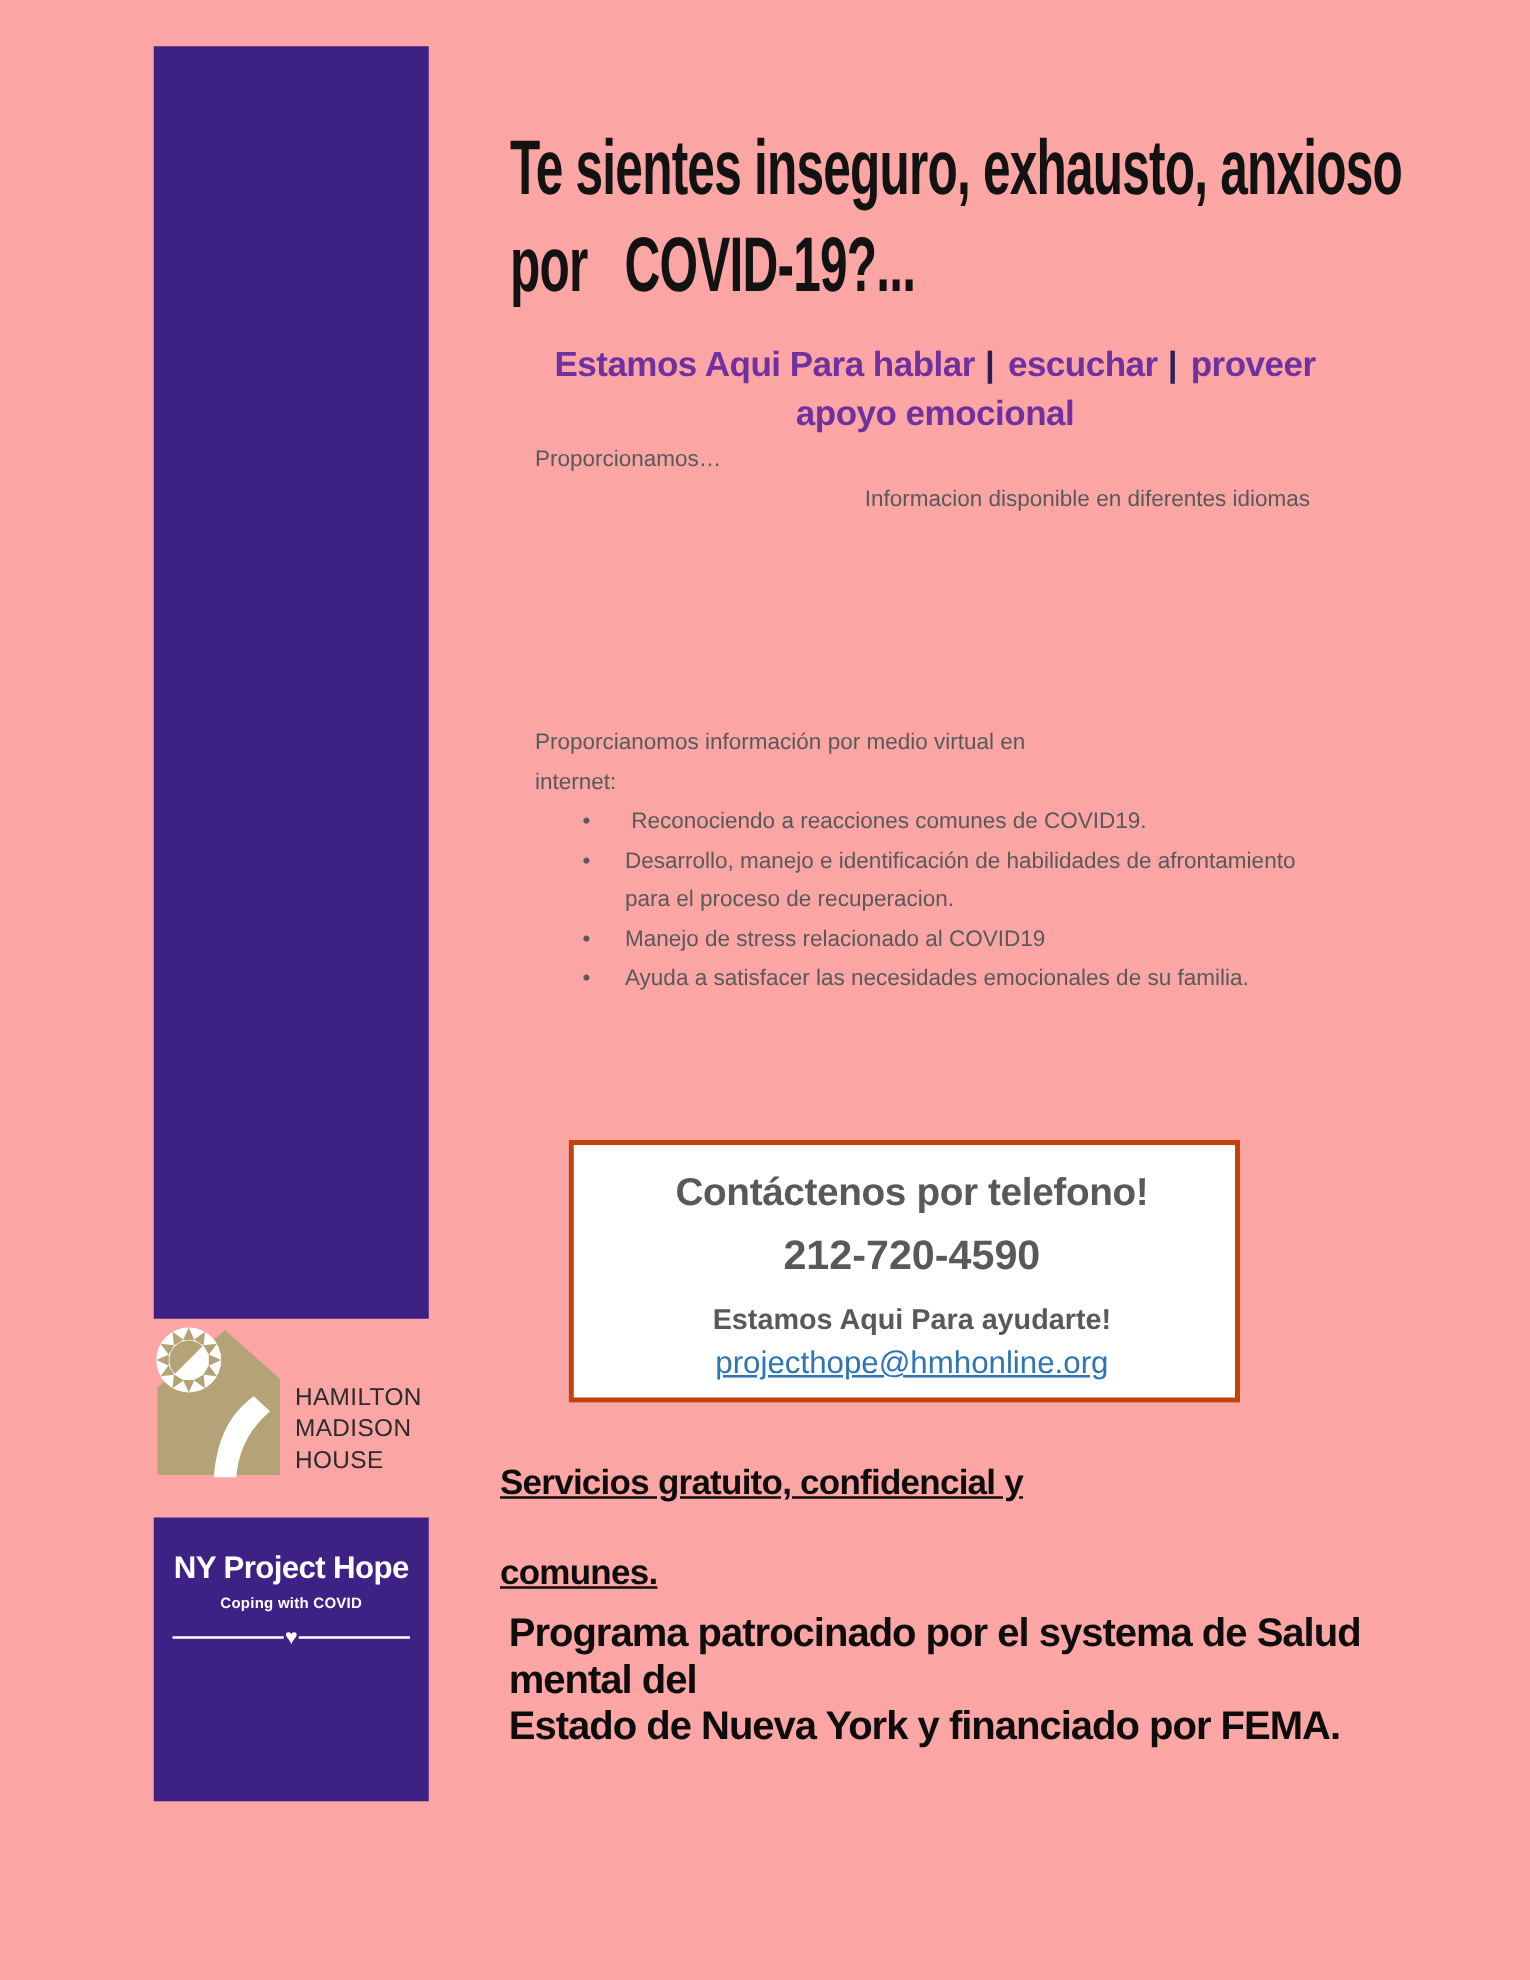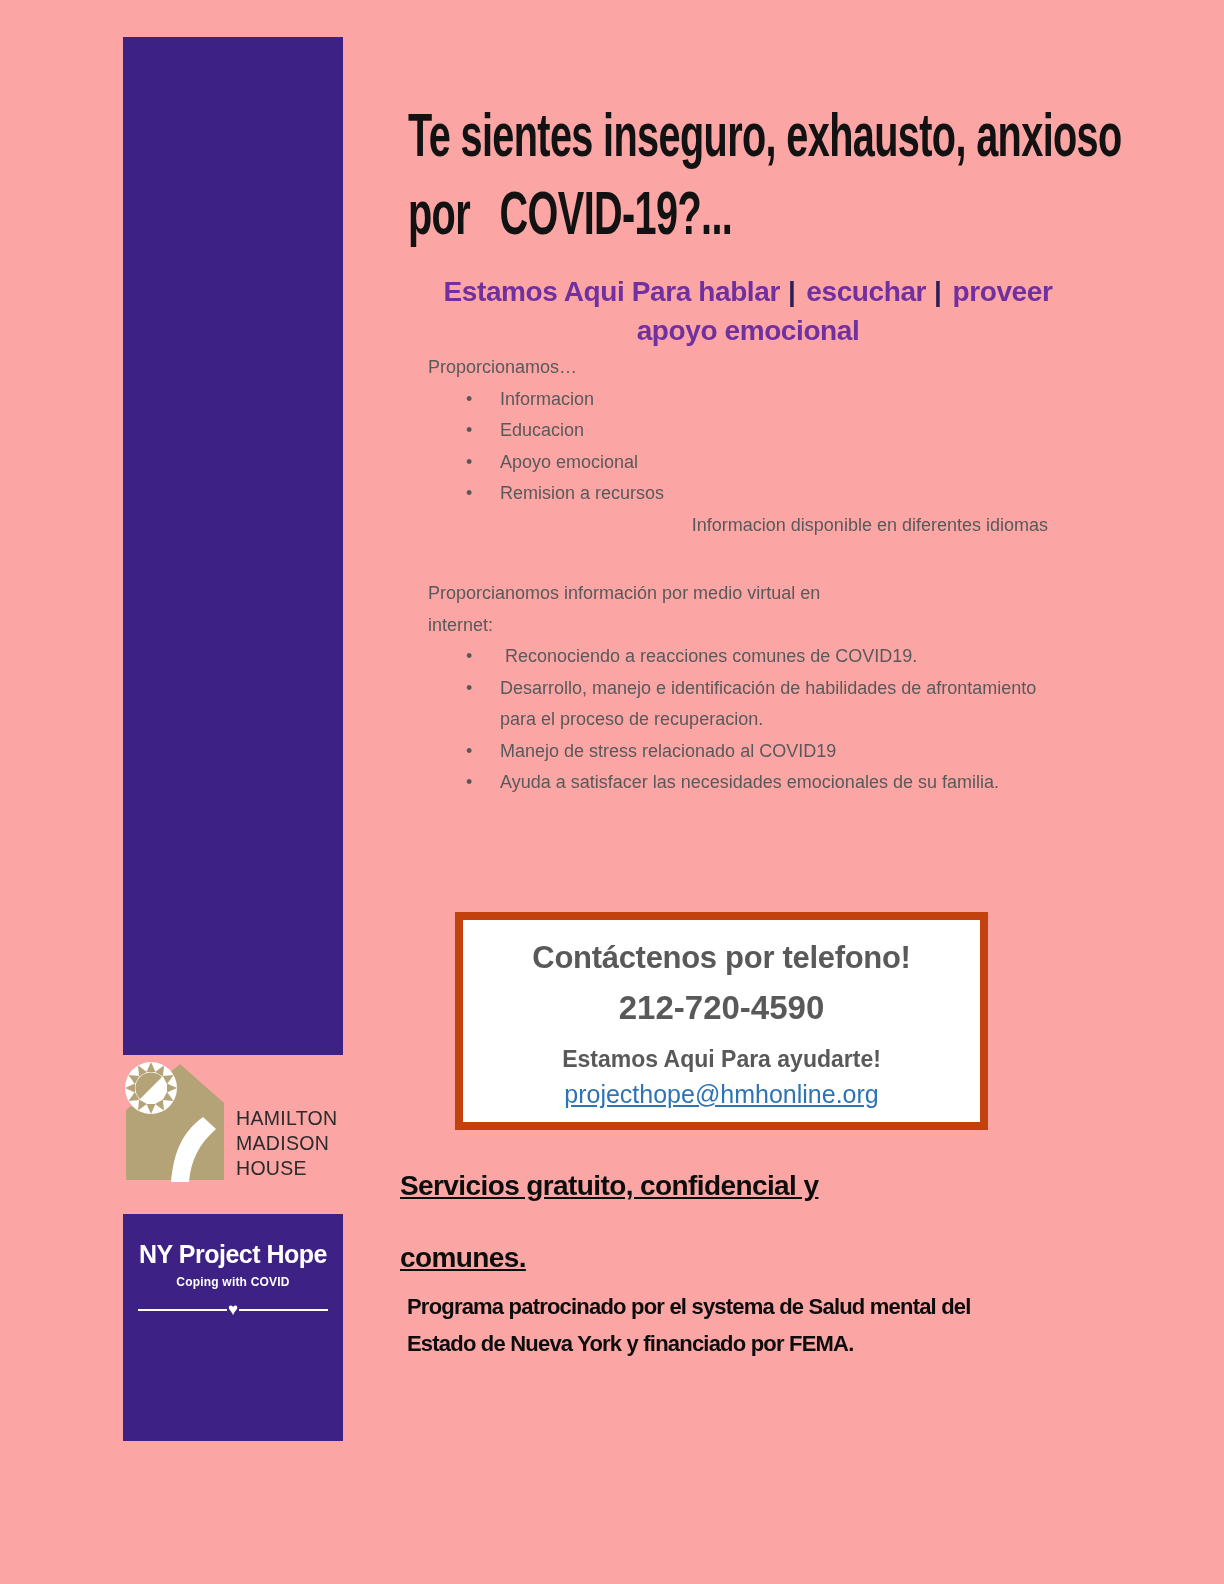--- a/index.html
+++ b/index.html
@@ -24,32 +24,32 @@
   .section{position:absolute;left:428px;color:#595959;font-size:18px;line-height:31.5px;}
   .section-provide{top:352px;width:620px;}
   .section-virtual{top:578px;width:640px;}
   .bullets{margin:0;padding:0 0 0 72px;list-style:none;}
   .bullets li{position:relative;white-space:pre-wrap;width:548px;}
   .bullets li::before{content:"\2022";position:absolute;left:-34px;color:#595959;}
   .footnote{margin-left:4px;text-align:right;}
 
   
   .contact-box{position:absolute;left:455px;top:912px;width:517px;height:202px;
-    border:8px solid #c2410c;background:#ffffff;text-align:center;color:#595959;}
+    border:4px solid #c2410c;background:#ffffff;text-align:center;color:#595959;padding-left:12px;}
   .cb-heading{margin-top:16px;font-size:31px;font-weight:700;line-height:43px;letter-spacing:-0.3px;}
   .cb-phone{margin-top:6px;font-size:33px;font-weight:700;line-height:46px;}
   .cb-sub{margin-top:12px;font-size:23px;font-weight:700;line-height:32px;}
   .cb-email{display:inline-block;margin-top:2px;font-size:25px;line-height:34px;
     color:#2E74B5;text-decoration:underline;cursor:pointer;}
 
   
   .services-heading{position:absolute;left:400px;top:1150px;width:684px;
     color:#0d0d0d;font-weight:700;font-size:28px;line-height:72px;letter-spacing:-0.6px;text-decoration:underline;}
   .program-note{position:absolute;left:407px;top:1288px;width:700px;
-    color:#0d0d0d;font-weight:700;font-size:22px;line-height:37px;letter-spacing:-0.8px;}
+    color:#0d0d0d;font-weight:700;font-size:32px;line-height:37px;letter-spacing:-0.8px;}
 
   
   .hmh-logo{position:absolute;left:123px;top:1058px;display:flex;align-items:flex-end;gap:9px;}
   .hmh-icon{width:104px;height:124px;display:block;}
   .hmh-text{font-size:19.5px;line-height:25px;color:#2b2b2b;letter-spacing:0.3px;
     font-weight:400;margin-bottom:1px;}
 
   
   .nyph-box{position:absolute;left:123px;top:1214px;width:220px;height:227px;
     background:#3E2185;color:#ffffff;text-align:center;}
@@ -73,26 +73,20 @@
 
   <div class="subtitle">
     <div class="sub-l1">
       <span>Estamos Aqui Para hablar</span><span class="pipe">|</span><span>escuchar</span><span class="pipe">|</span><span>proveer</span>
     </div>
     <div class="sub-l2">apoyo emocional</div>
   </div>
 
   <div class="section section-provide">
     <div class="lead">Proporcionamos…</div>
-    <ul class="bullets">
-      <li>Informacion</li>
-      <li>Educacion</li>
-      <li>Apoyo emocional</li>
-      <li>Remision a recursos</li>
-    </ul>
     <div class="footnote">Informacion disponible en diferentes idiomas</div>
   </div>
 
   <div class="section section-virtual">
     <div class="lead">Proporcianomos información por medio virtual en</div>
     <div class="lead">internet:</div>
     <ul class="bullets">
       <li> Reconociendo a reacciones comunes de COVID19.</li>
       <li>Desarrollo, manejo e identificación de habilidades de afrontamiento para el proceso de recuperacion.</li>
       <li>Manejo de stress relacionado al COVID19</li>

